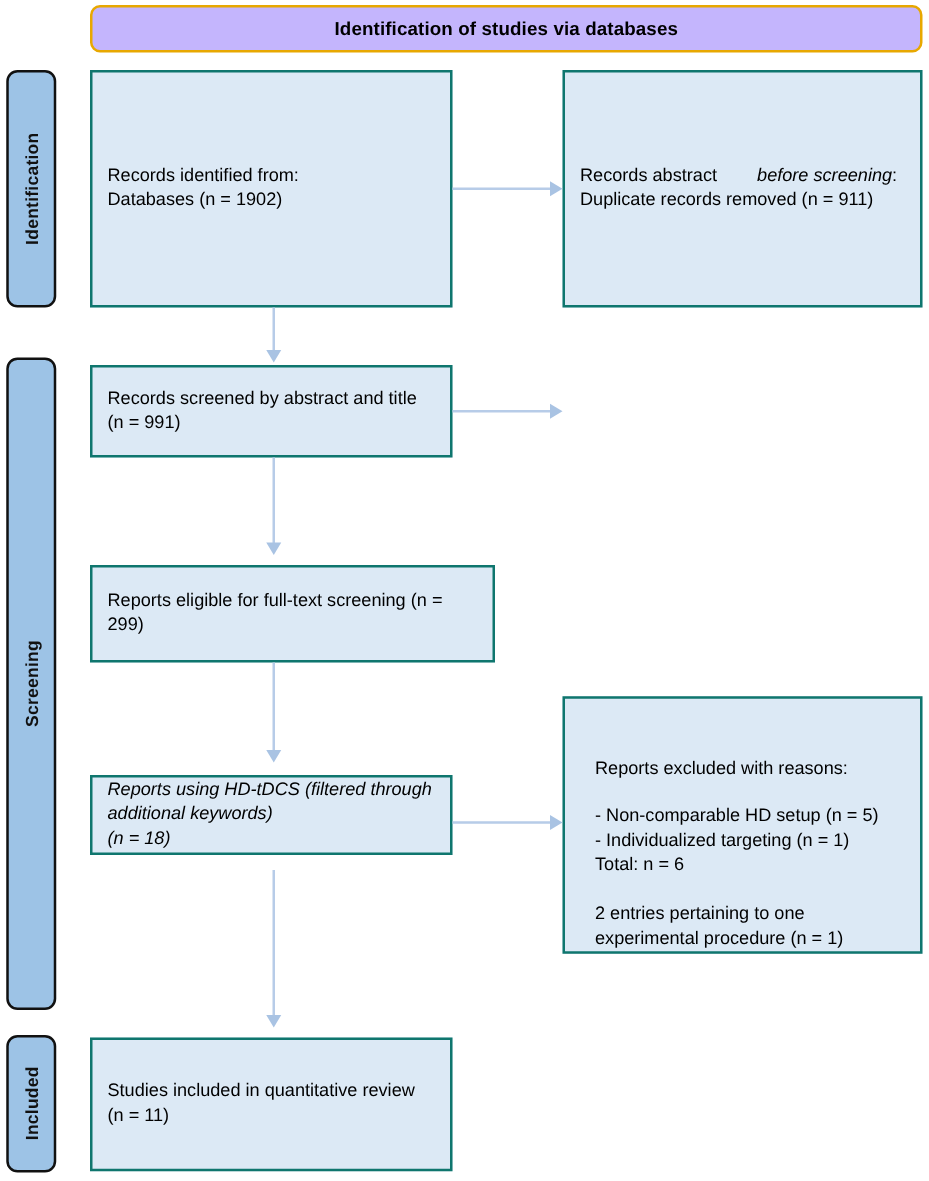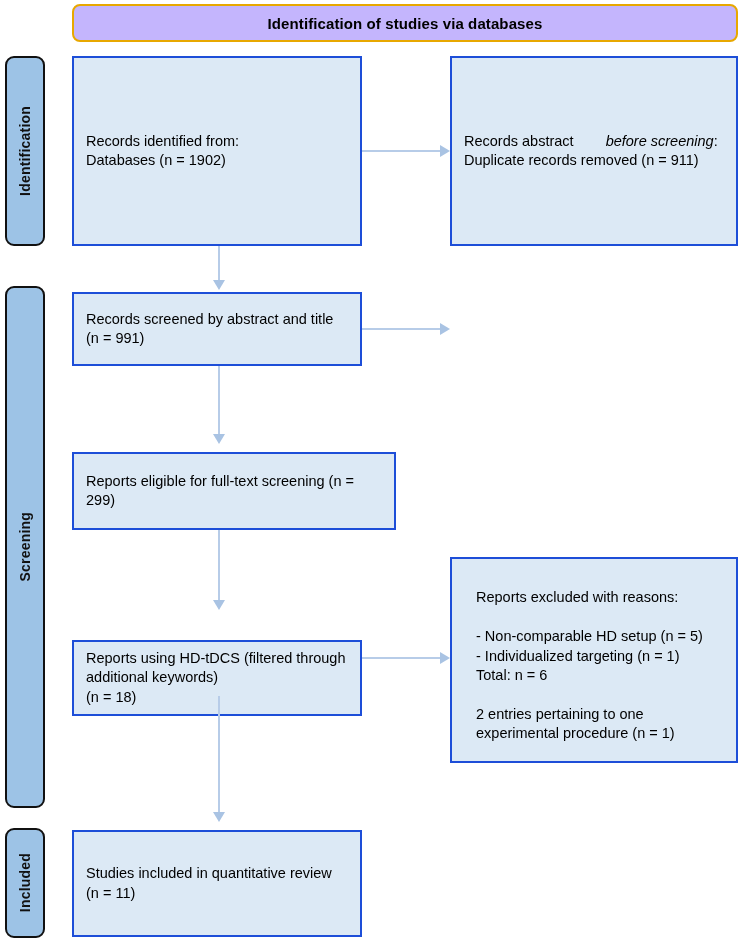--- a/index.html
+++ b/index.html
@@ -59,38 +59,38 @@
     letter-spacing: 0.2px;
   }
   #stage-identification { top: 56px;  height: 190px; }
   #stage-screening     { top: 286px; height: 522px; }
   #stage-included      { top: 828px; height: 110px; }
 
   
   .box {
     position: absolute;
     background: #DCE9F5;
-    border: 2px solid #1d4ed8;
+    border: 2px solid #0f766e;
     box-sizing: border-box;
     display: flex;
     align-items: center;
     padding: 0 12px;
     font-size: 14.5px;
     line-height: 1.34;
     color: #000000;
   }
   .box .txt { display: block; white-space: pre-line; }
-  .box.topalign { align-items: center; padding-top: 12px; padding-left: 24px; }
+  .box.topalign { align-items: flex-end; padding-top: 12px; padding-left: 24px; }
 
   #box-identified   { left: 72px;  top: 56px;  width: 290px; height: 190px; }
   #box-removed      { left: 450px; top: 56px;  width: 288px; height: 190px; }
   #box-screened     { left: 72px;  top: 292px; width: 290px; height: 74px;  }
   #box-excluded     { left: 450px; top: 292px; width: 288px; height: 74px;  }
   #box-eligible     { left: 72px;  top: 452px; width: 324px; height: 78px;  }
-  #box-hdtdcs       { left: 72px;  top: 640px; width: 290px; height: 76px;  }
+  #box-hdtdcs       { left: 72px;  top: 620px; width: 290px; height: 64px; font-style: italic;  }
   #box-reasons      { left: 450px; top: 557px; width: 288px; height: 206px; }
   #box-included     { left: 72px;  top: 830px; width: 290px; height: 107px; }
 
   .italic { font-style: italic; margin-left: 28px; }
 
   
   .conn { position: absolute; }
   .vline {
     background: #B7CCE8;
     width: 2px;

